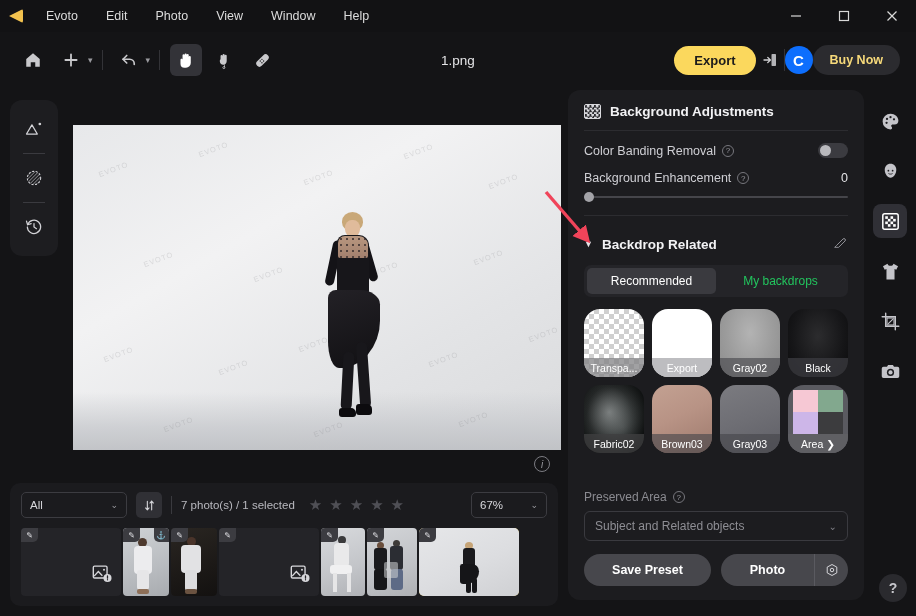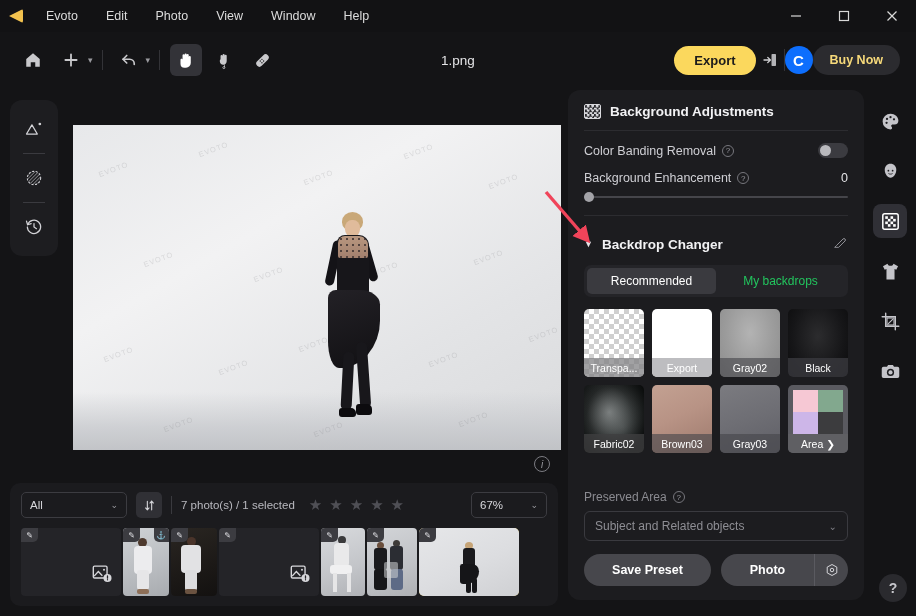--- a/index.html
+++ b/index.html
@@ -218,21 +218,21 @@
   .seg-btn {
     flex: 1; text-align:center; font-size: 12px; color:#22c55e;
     padding: 6px 0; border-radius: 5px; cursor: pointer;
   }
   .seg-btn.active { background:#3a3a3f; color:#fff; font-weight:normal; }
   .grid {
     display:grid; grid-template-columns: repeat(4, 1fr); gap: 8px;
     margin-bottom: 14px;
   }
   .tile {
-    position:relative; height: 68px; border-radius: 5px; overflow:hidden;
+    position:relative; height: 68px; border-radius: 16px; overflow:hidden;
     cursor:pointer;
     padding-left:16px;
   }
   .tile .lbl {
     position:absolute; left:0; right:0; bottom:0; height: 19px;
     font-size: 10.5px; color:#fff; display:flex; align-items:center;
     justify-content:center; background: rgba(70,70,74,0.62);
     white-space: nowrap; overflow:hidden;
   }
   .tile.t-transparent {
@@ -553,21 +553,21 @@
     </div>
     <div class="slider">
       <div class="track"></div>
         <div class="thumb"></div>
     </div>
 
     <div class="panel-div"></div>
 
     <div class="sect-head">
       <span class="caret">▼</span>
-      <span class="sect-title">Backdrop Changer</span>
+      <span class="sect-title">Backdrop Related</span>
       <span class="edit-icon">
         <svg width="16" height="16" viewBox="0 0 24 24" fill="none" stroke="currentColor" stroke-width="1.5" stroke-linejoin="round">
             <path d="M4 20h6l9.5-9.5a2.1 2.1 0 0 0-3-3L7 17z"></path>
           </svg>
       </span>
     </div>
 
     <div class="seg">
       <div class="seg-btn active">Recommended</div>
       <div class="seg-btn">My backdrops</div>

